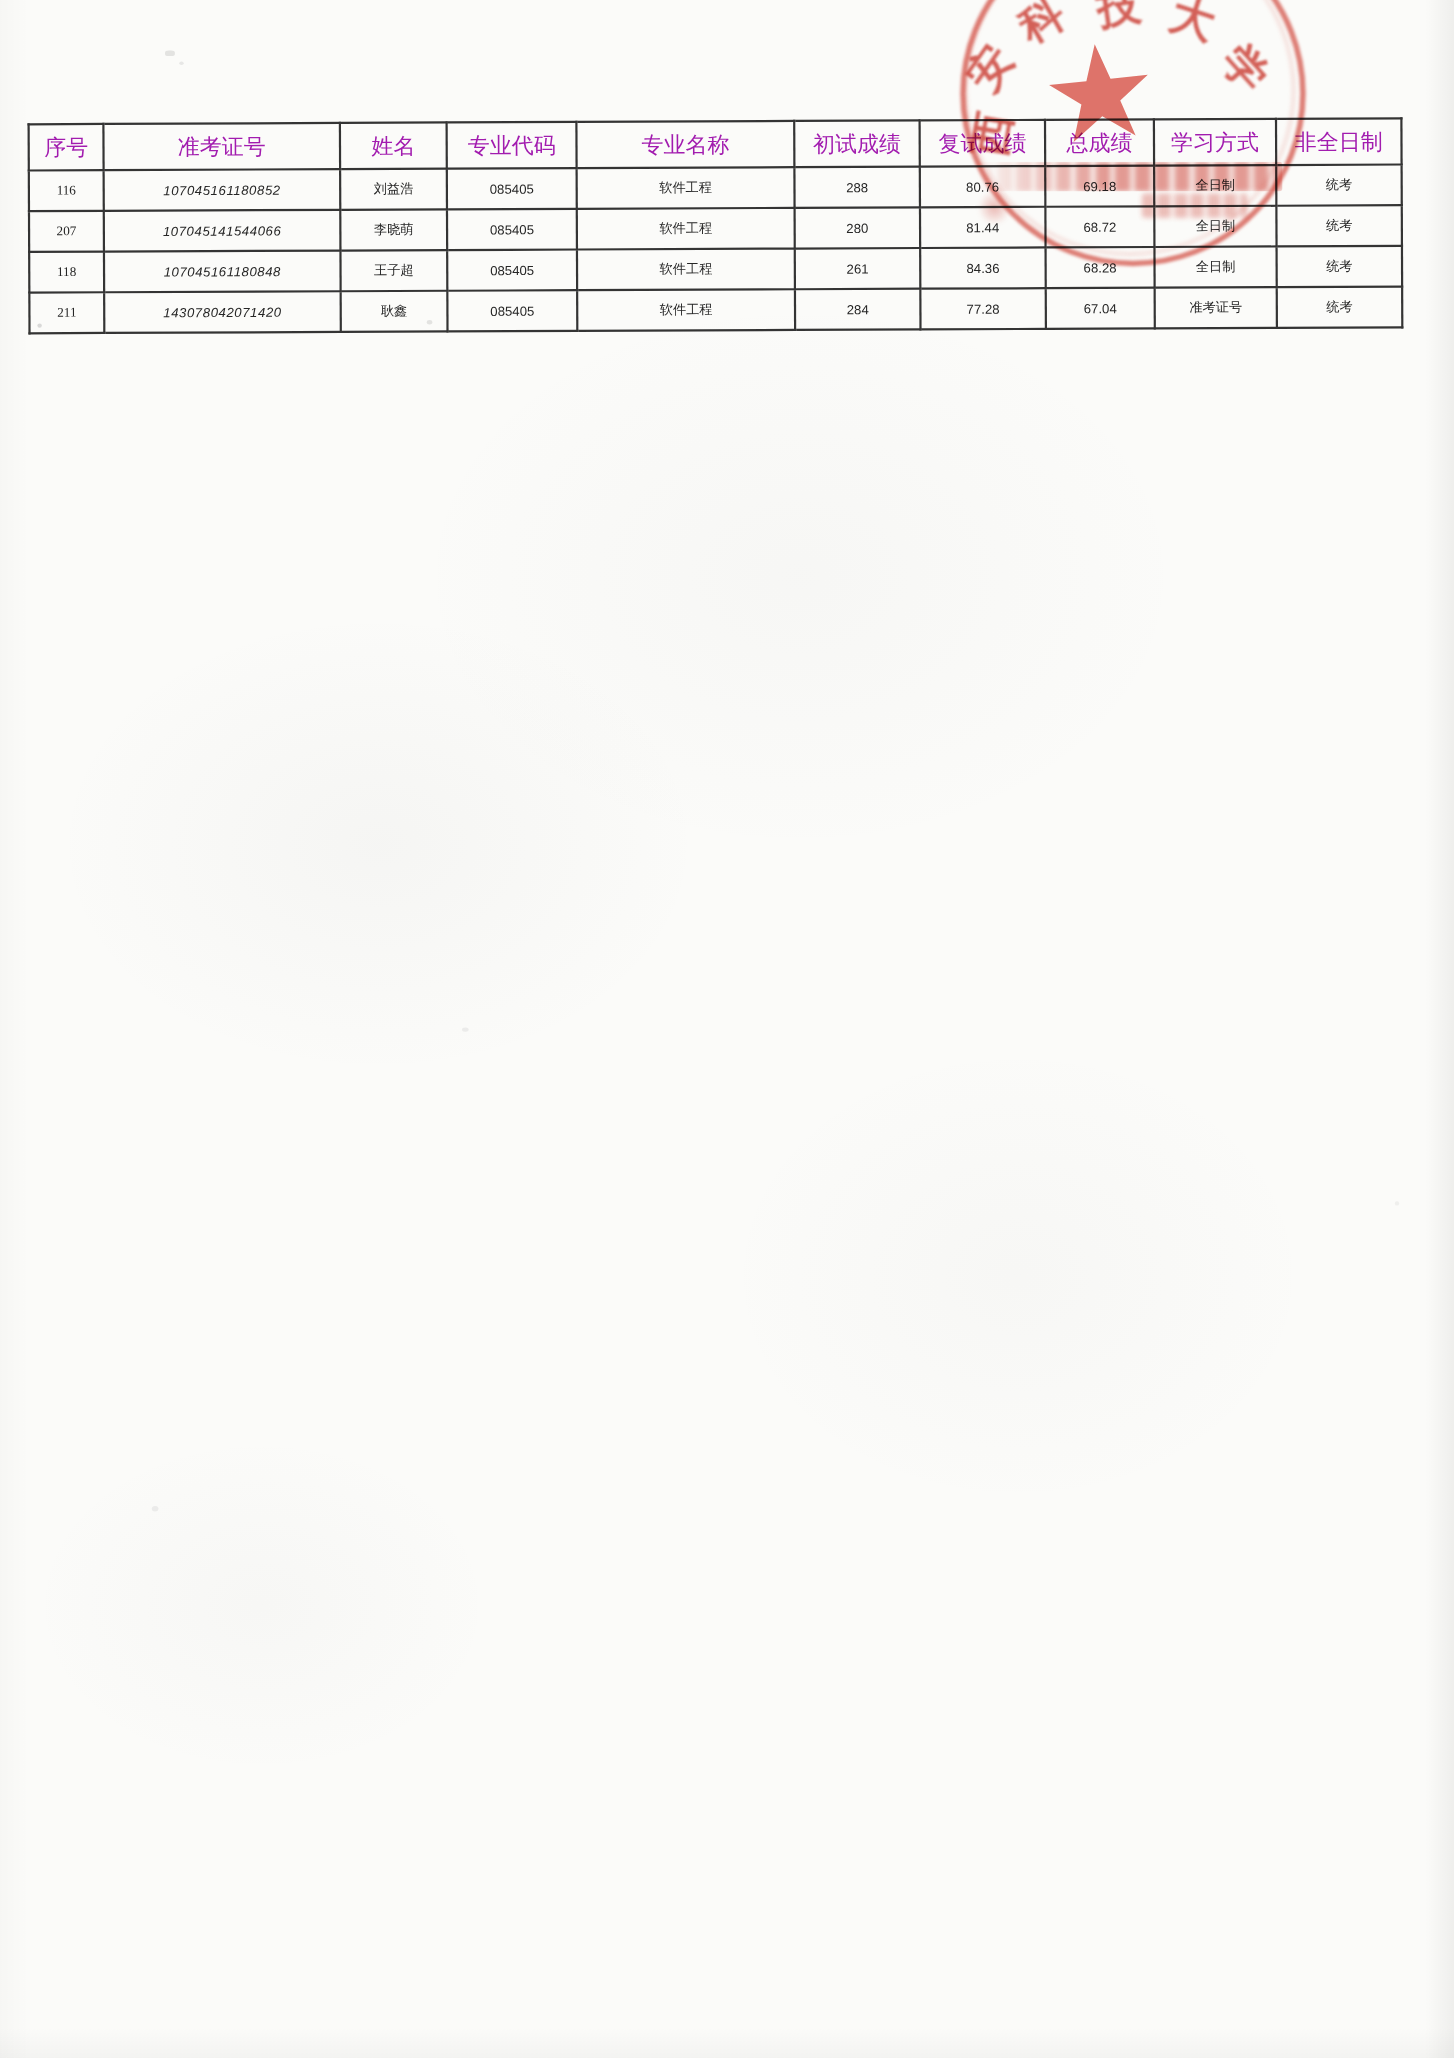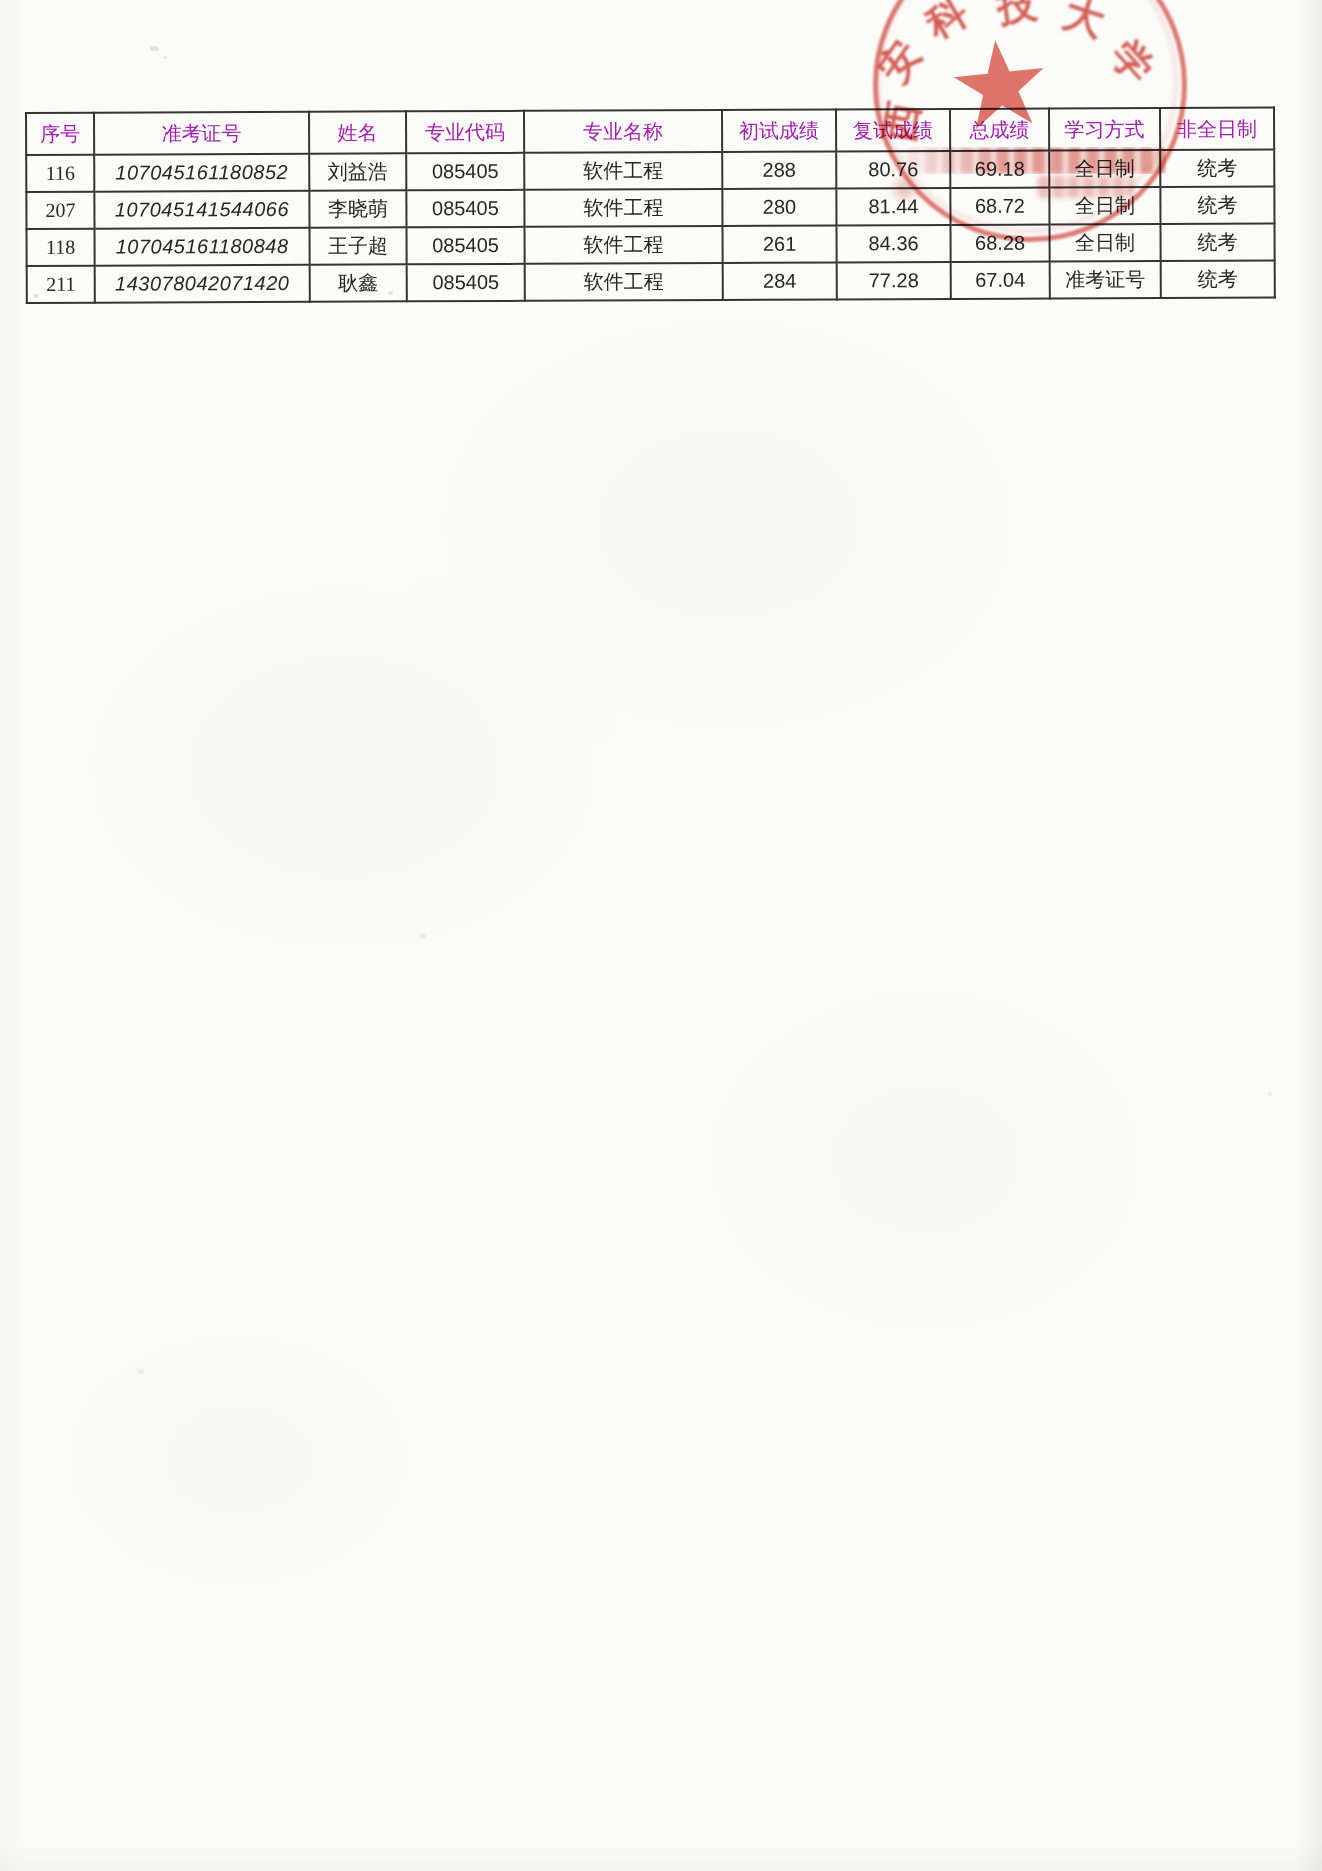--- a/index.html
+++ b/index.html
@@ -38,21 +38,21 @@
   table.results th, table.results td{
     border:2px solid #343434;
     text-align:center;vertical-align:middle;
     color:#262626;padding:0;overflow:hidden;white-space:nowrap;
   }
   table.results th{
     height:40px;font-weight:400;font-size:20px;
     font-family:"Liberation Sans", sans-serif;
     color:#a21caf;
   }
-  table.results td{height:35px;font-size:20px;}
+  table.results td{height:35px;font-size:12px;}
   td.serif{font-family:Liberation Mono, monospace;font-size:20px;color:#2e2e2e;}
   td.sans{font-family:"Liberation Sans", sans-serif;font-size:21px;color:#222;}
   td.idnum{letter-spacing:.5px;font-size:22px;font-style:italic;}
   td.seq{font-family:"Liberation Serif", serif;font-size:19px;color:#333;}
 
   
   .stamp{position:absolute;left:0;top:0;width:1322px;height:320px;pointer-events:none;
          mix-blend-mode:multiply;z-index:5;}
   .stamp-ring{
     position:absolute;left:873px;top:-72px;width:304px;height:304px;

